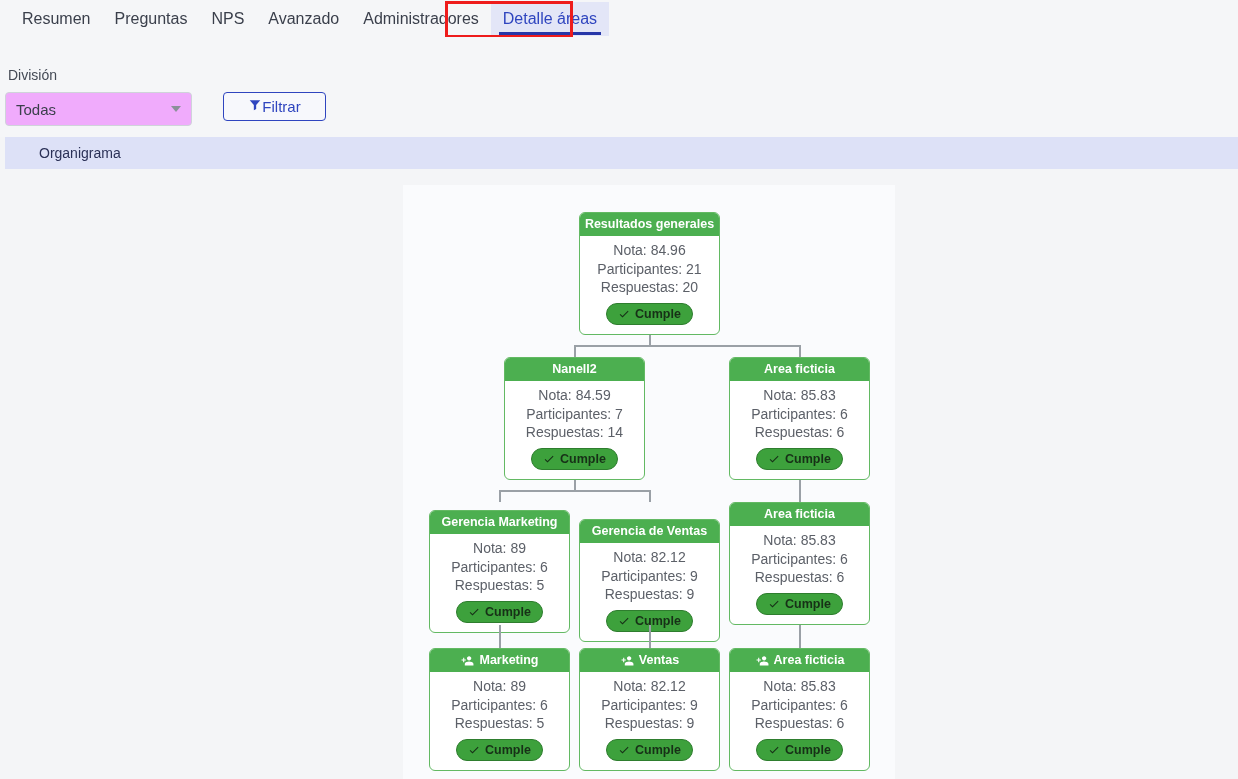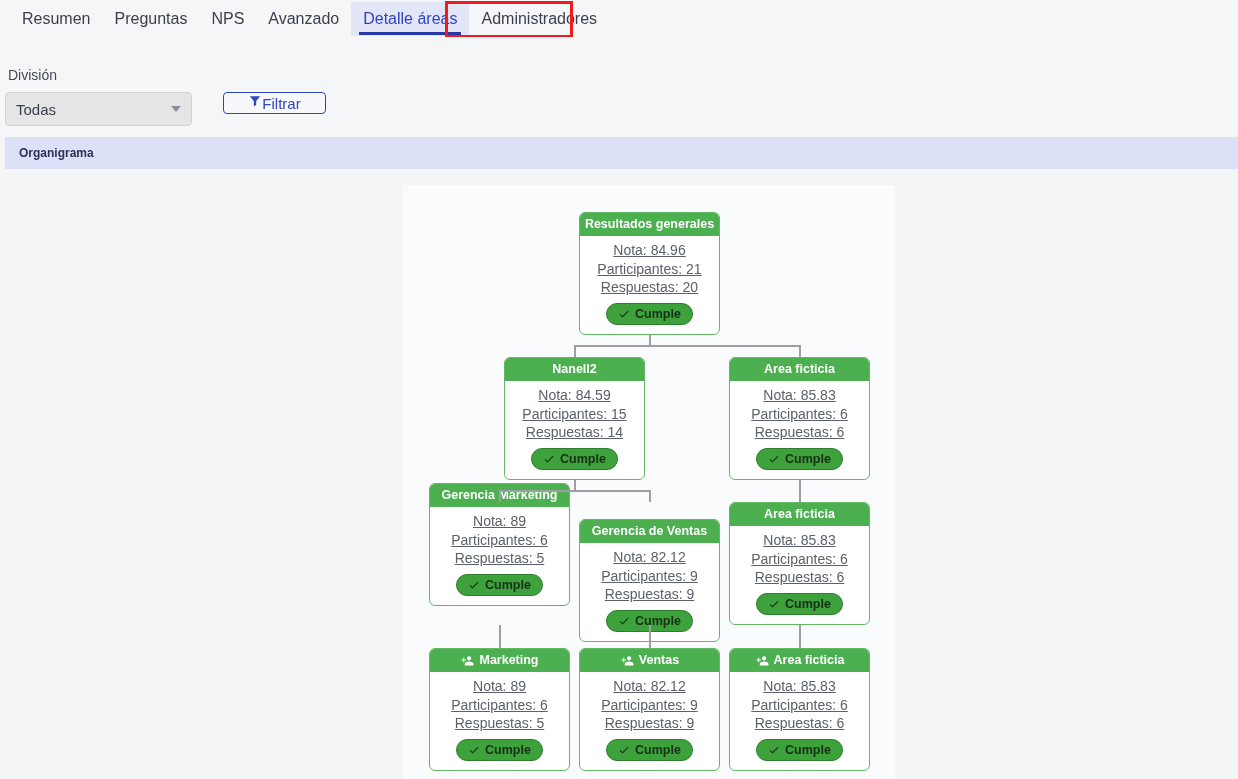--- a/index.html
+++ b/index.html
@@ -46,55 +46,55 @@
 
   
   .filterzone { position: absolute; top: 37px; left: 0; width: 1238px; height: 100px; background: #f5f6f8; }
   .lbl-division {
     position: absolute; left: 8px; top: 30px;
     font-size: 14px; color: #444a55;
   }
   .select {
     position: absolute; left: 5px; top: 55px;
     width: 187px; height: 34px;
-    background: #e5e5e5;
+    background: #f0abfc;
     border: 1px solid #cfd3da;
     border-radius: 4px;
     display: flex; align-items: center;
     padding: 0 10px;
     cursor: pointer;
   }
   .select .val { font-size: 15px; color: #3a3f4b; flex: 1; }
   .caret {
     width: 0; height: 0;
     border-left: 5px solid transparent;
     border-right: 5px solid transparent;
     border-top: 6px solid #8b9099;
   }
   .btn-filtrar {
     position: absolute; left: 223px; top: 55px;
-    width: 103px; height: 22px;
+    width: 103px; height: 29px;
     border: 1px solid #2f45bf;
     border-radius: 4px;
     background: #f7f8fc;
     display: flex; align-items: center; justify-content: center;
     gap: 0;
     cursor: pointer;
   }
   .btn-filtrar .txt { font-size: 15px; color: #2f45bf; }
 
   
   .panel-header {
     position: absolute; left: 5px; top: 137px;
     width: 1233px; height: 32px;
     background: #dde1f7;
     display: flex; align-items: center;
     padding-left: 14px;
   }
-  .panel-header .t { font-size: 12px; font-weight: bold; color: #2b3157; }
+  .panel-header .t { font-size: 14px; font-weight: normal; color: #2b3157; margin-left: 20px; }
   .panel-body {
     position: absolute; left: 5px; top: 169px;
     width: 1233px; height: 610px;
     background: #f4f5f7;
   }
   .chart-area {
     position: absolute; left: 398px; top: 16px;
     width: 492px; height: 594px;
     background: #fafbfd;
   }
@@ -120,21 +120,20 @@
     white-space: nowrap;
   }
   .node .nbody {
     padding: 5px 4px 9px 4px;
     text-align: center;
   }
   .node .line {
     font-size: 14px; color: #5c6068;
     line-height: 18.5px;
     white-space: nowrap;
-    text-decoration: underline;
   }
   .badge {
     display: inline-flex; align-items: center; gap: 5px;
     margin-top: 6px;
     background: #3da13c;
     border: 1px solid #2e7d2e;
     border-radius: 11px;
     padding: 3px 11px;
     font-size: 12.5px;
     font-weight: bold;
@@ -149,22 +148,22 @@
   .conn.h { height: 2px; }
 </style>
 </head>
 <body>
 
 <div class="tabbar" id="tabbar">
     <div class="tab">Resumen</div>
     <div class="tab">Preguntas</div>
     <div class="tab">NPS</div>
     <div class="tab">Avanzado</div>
+    <div class="tab">Administradores</div>
     <div class="tab active">Detalle áreas</div>
-    <div class="tab">Administradores</div>
   </div>
 <div class="tab-annot"></div>
 
 <div class="filterzone">
   <div class="lbl-division">División</div>
 
   <div class="select">
     <span class="val">Todas</span>
     <span class="caret"></span>
   </div>
@@ -195,21 +194,21 @@
                 <path fill="#173017" d="M9 16.2 4.8 12l-1.4 1.4L9 19 21 7l-1.4-1.4z"></path>
               </svg>
             </span>
             <span>Cumple</span>
           </div></div>
       </div>
       <div class="node" style="left: 101px; top: 172px;">
         <div class="nhead">
           <span>Nanell2</span>
         </div>
-        <div class="nbody"><div class="line">Nota: 84.59</div><div class="line">Participantes: 15</div><div class="line">Respuestas: 14</div><div class="badge">
+        <div class="nbody"><div class="line">Nota: 84.59</div><div class="line">Participantes: 7</div><div class="line">Respuestas: 14</div><div class="badge">
             <span style="display: inline-flex;">
               <svg width="12" height="12" viewBox="0 0 24 24">
                 <path fill="#173017" d="M9 16.2 4.8 12l-1.4 1.4L9 19 21 7l-1.4-1.4z"></path>
               </svg>
             </span>
             <span>Cumple</span>
           </div></div>
       </div>
       <div class="node" style="left: 326px; top: 172px;">
         <div class="nhead">
@@ -217,21 +216,21 @@
         </div>
         <div class="nbody"><div class="line">Nota: 85.83</div><div class="line">Participantes: 6</div><div class="line">Respuestas: 6</div><div class="badge">
             <span style="display: inline-flex;">
               <svg width="12" height="12" viewBox="0 0 24 24">
                 <path fill="#173017" d="M9 16.2 4.8 12l-1.4 1.4L9 19 21 7l-1.4-1.4z"></path>
               </svg>
             </span>
             <span>Cumple</span>
           </div></div>
       </div>
-      <div class="node" style="left: 26px; top: 298px;">
+      <div class="node" style="left: 26px; top: 325px;">
         <div class="nhead">
           <span>Gerencia Marketing</span>
         </div>
         <div class="nbody"><div class="line">Nota: 89</div><div class="line">Participantes: 6</div><div class="line">Respuestas: 5</div><div class="badge">
             <span style="display: inline-flex;">
               <svg width="12" height="12" viewBox="0 0 24 24">
                 <path fill="#173017" d="M9 16.2 4.8 12l-1.4 1.4L9 19 21 7l-1.4-1.4z"></path>
               </svg>
             </span>
             <span>Cumple</span>

